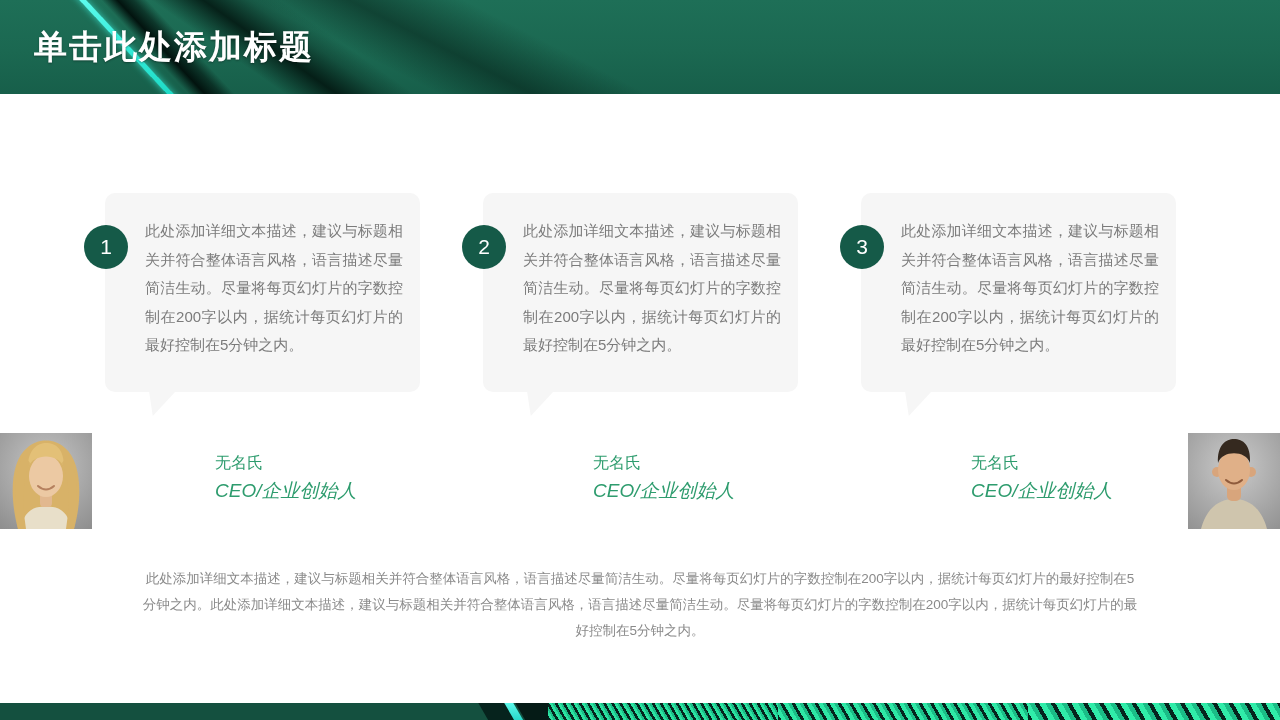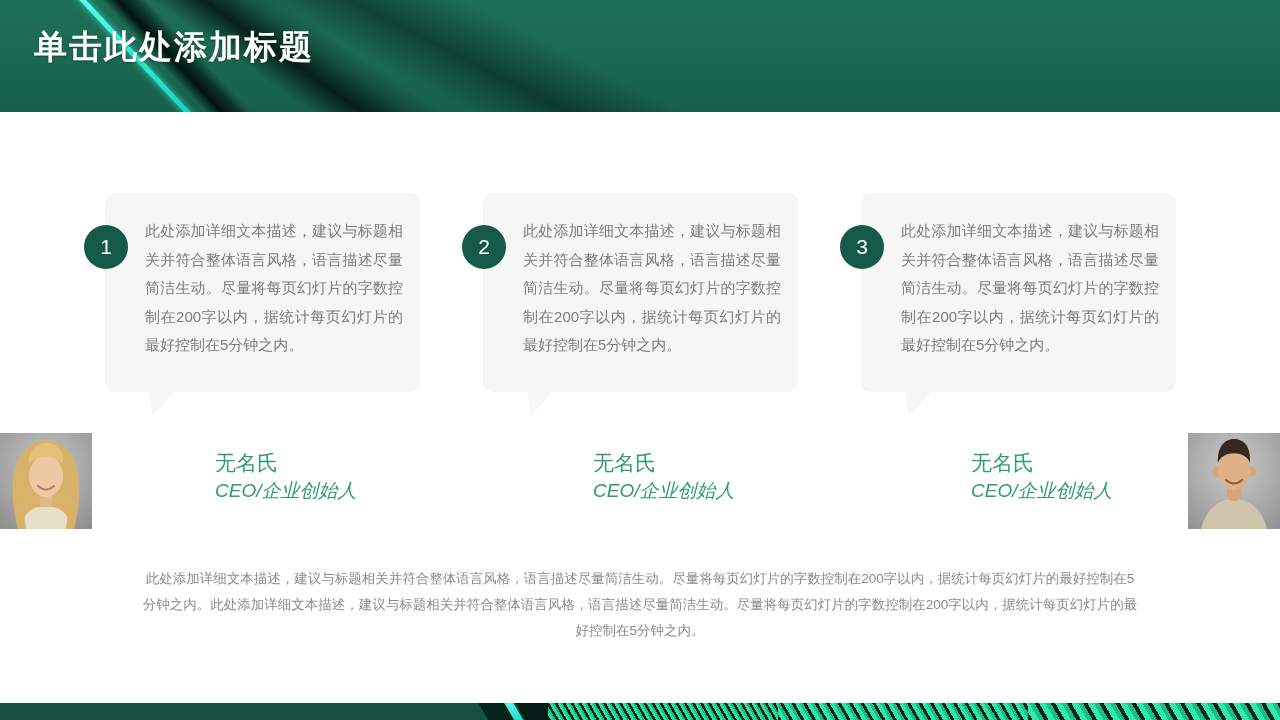--- a/index.html
+++ b/index.html
@@ -3,21 +3,21 @@
 <meta charset="utf-8">
 <style>
   html,body{margin:0;padding:0;background:#fff;}
   .slide{
     position:relative;width:1280px;height:720px;overflow:hidden;background:#ffffff;
     font-family:"Liberation Sans","DejaVu Sans",sans-serif;
   }
 
   
   .header{
-    position:absolute;left:0;top:0;width:1280px;height:112px;
+    position:absolute;left:0;top:0;width:1280px;height:94px;
     background:linear-gradient(180deg,#1e6f57 0%,#1b6851 55%,#175f4a 100%);
     overflow:hidden;
   }
   .hd{position:absolute;transform-origin:top left;}
   .hd-dark1{left:88px;top:-14px;width:46px;height:130px;transform:skewX(43deg);
     background:linear-gradient(90deg,rgba(0,12,9,0) 0%,rgba(0,12,9,.92) 35%,rgba(0,12,9,.55) 70%,rgba(0,12,9,0) 100%);}
   .hd-dark2{left:128px;top:-16px;width:130px;height:140px;transform:skewX(55deg);
     background:linear-gradient(90deg,rgba(0,14,10,0) 0%,rgba(0,14,10,.8) 40%,rgba(0,14,10,.25) 75%,rgba(0,14,10,0) 100%);}
   .hd-dark3{left:215px;top:-20px;width:210px;height:150px;transform:skewX(63deg);
     background:linear-gradient(90deg,rgba(0,16,11,0) 0%,rgba(0,16,11,.45) 45%,rgba(0,16,11,0) 100%);}
@@ -42,21 +42,21 @@
     display:flex;align-items:center;justify-content:center;
   }
   .tail{
     position:absolute;left:44px;top:198px;width:27px;height:25px;background:#f6f6f6;
     clip-path:polygon(0 0,100% 0,14% 100%);
   }
 
   
   .person{position:absolute;top:449px;width:300px;color:#2e9c6e;}
   .person-1{left:215px;} .person-2{left:593px;} .person-3{left:971px;}
-  .person-name{font-size:21px;line-height:28px;}
+  .person-name{font-size:16px;line-height:28px;}
   .person-role{font-size:19px;line-height:28px;font-style:italic;}
 
   
   .portrait{position:absolute;top:433px;width:92px;height:96px;overflow:hidden;}
   .portrait-left{left:0;} .portrait-right{right:0;}
   .portrait svg{display:block;}
 
   
   .footer-text{
     position:absolute;left:140px;top:566px;width:1000px;

